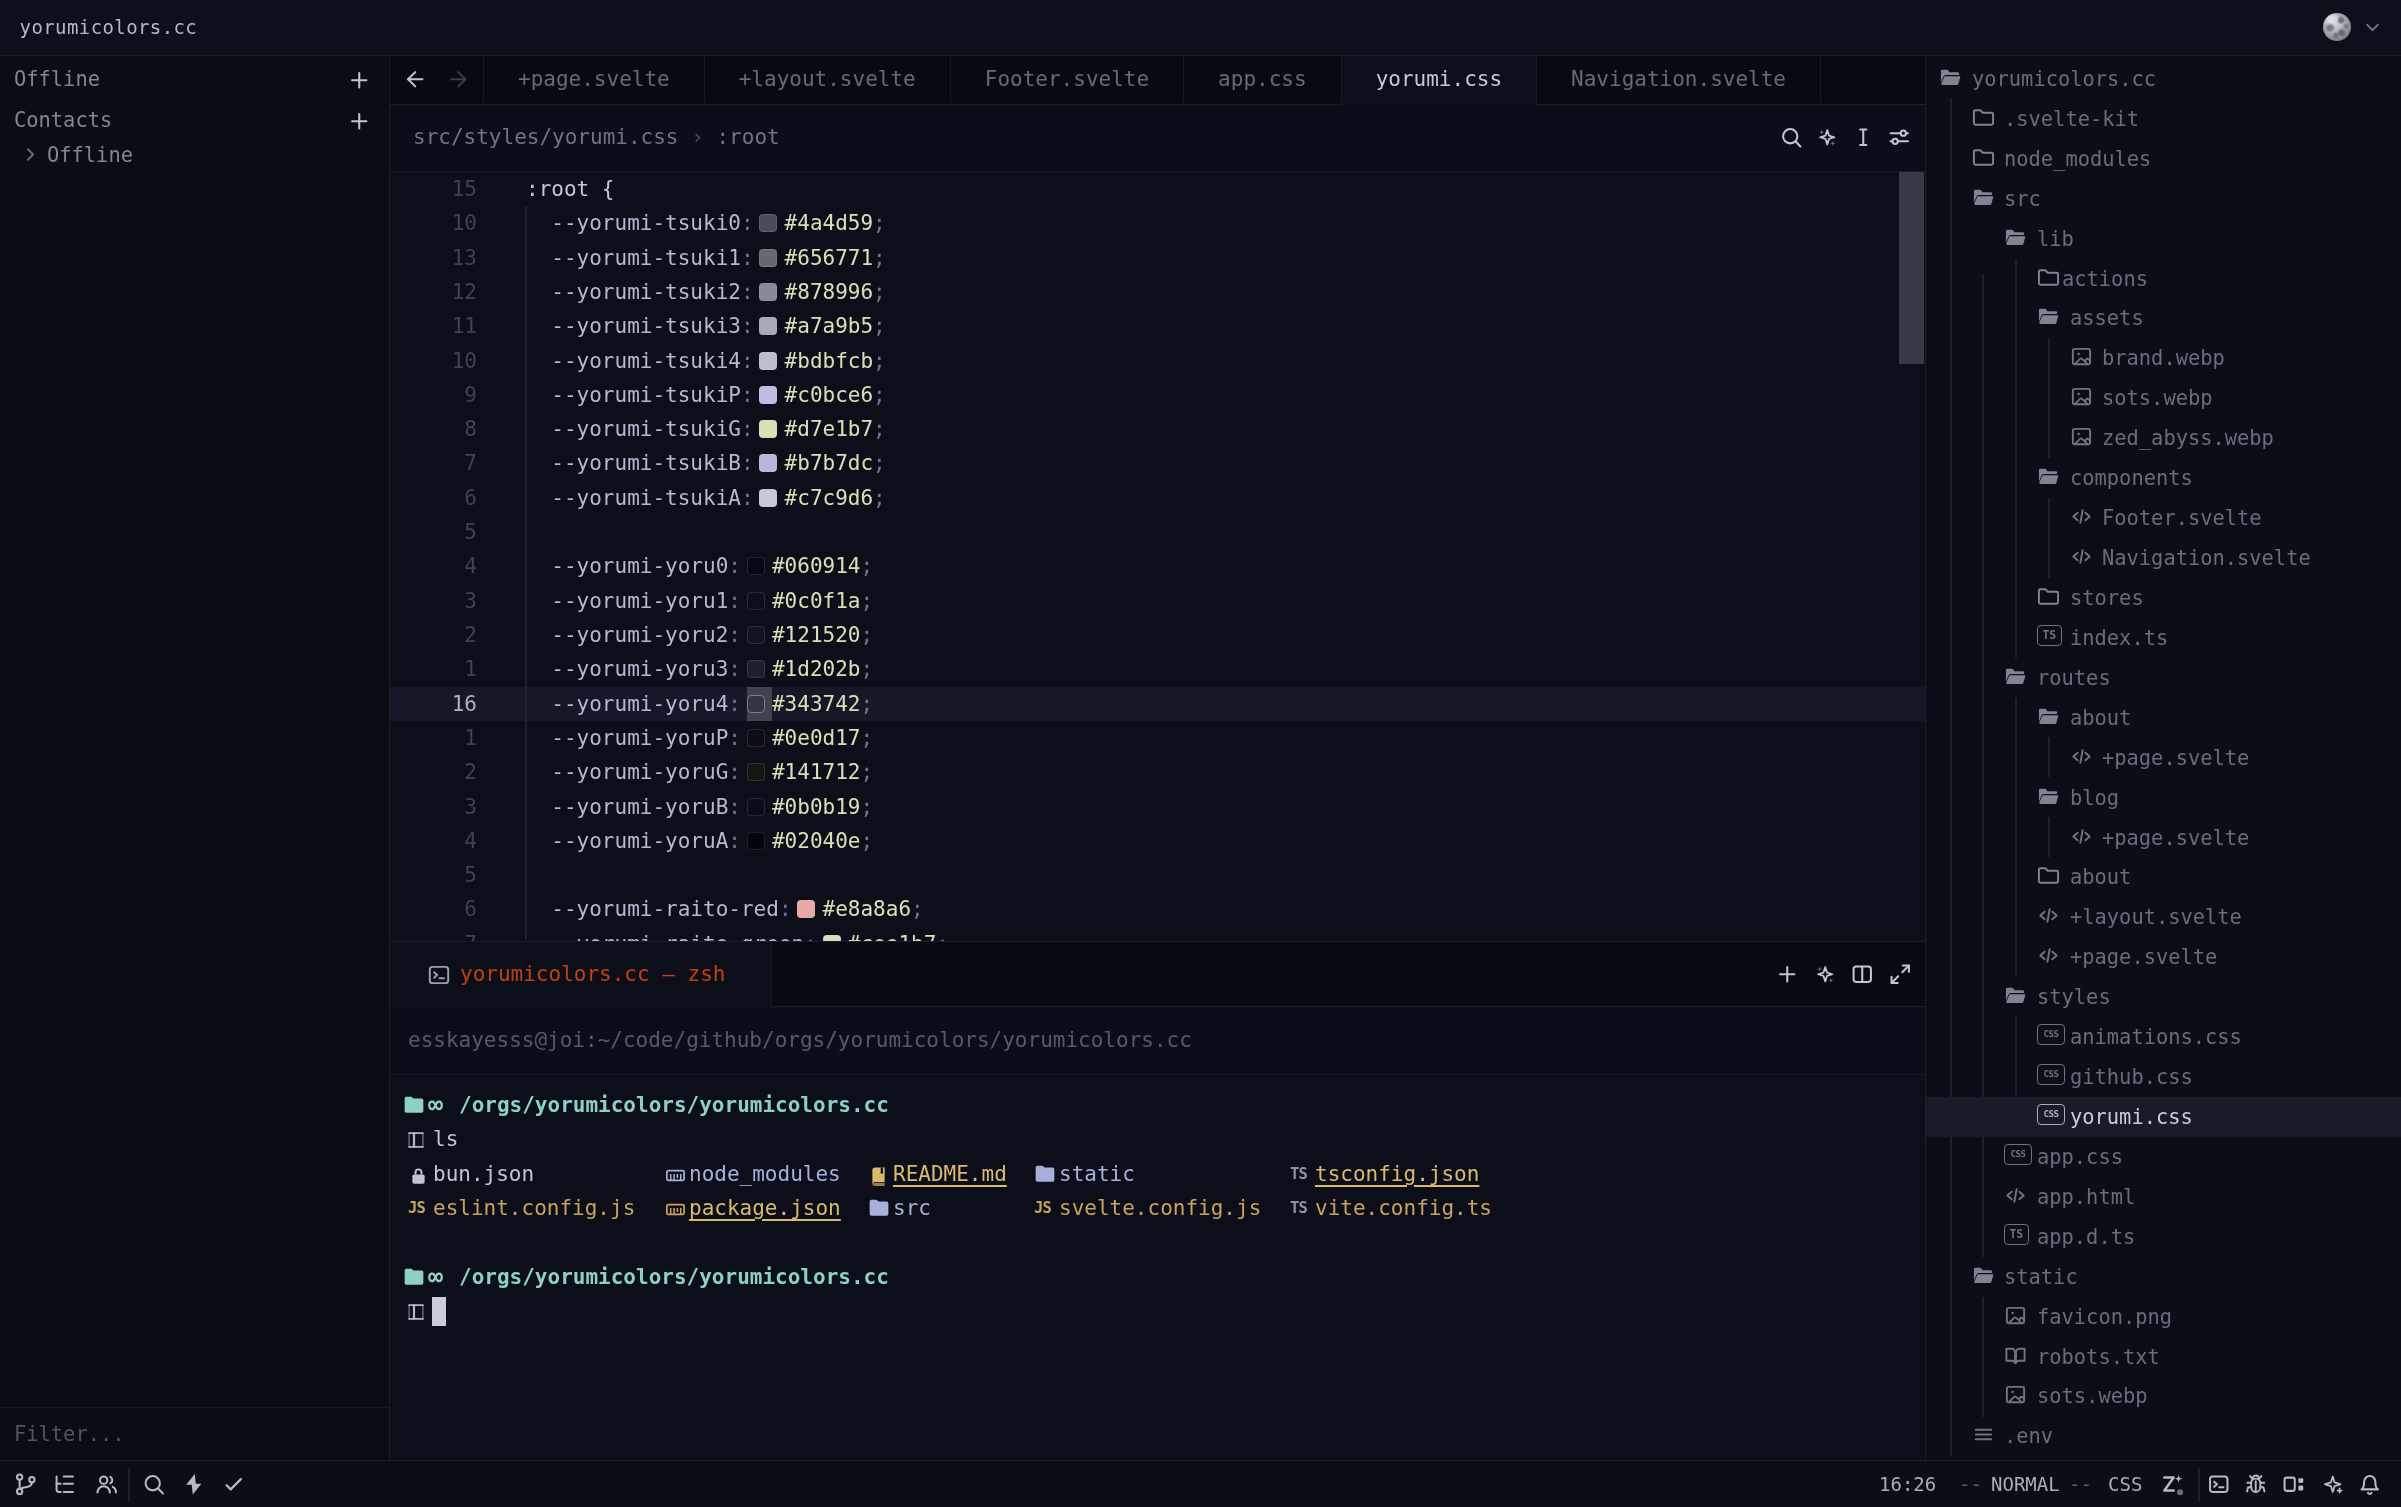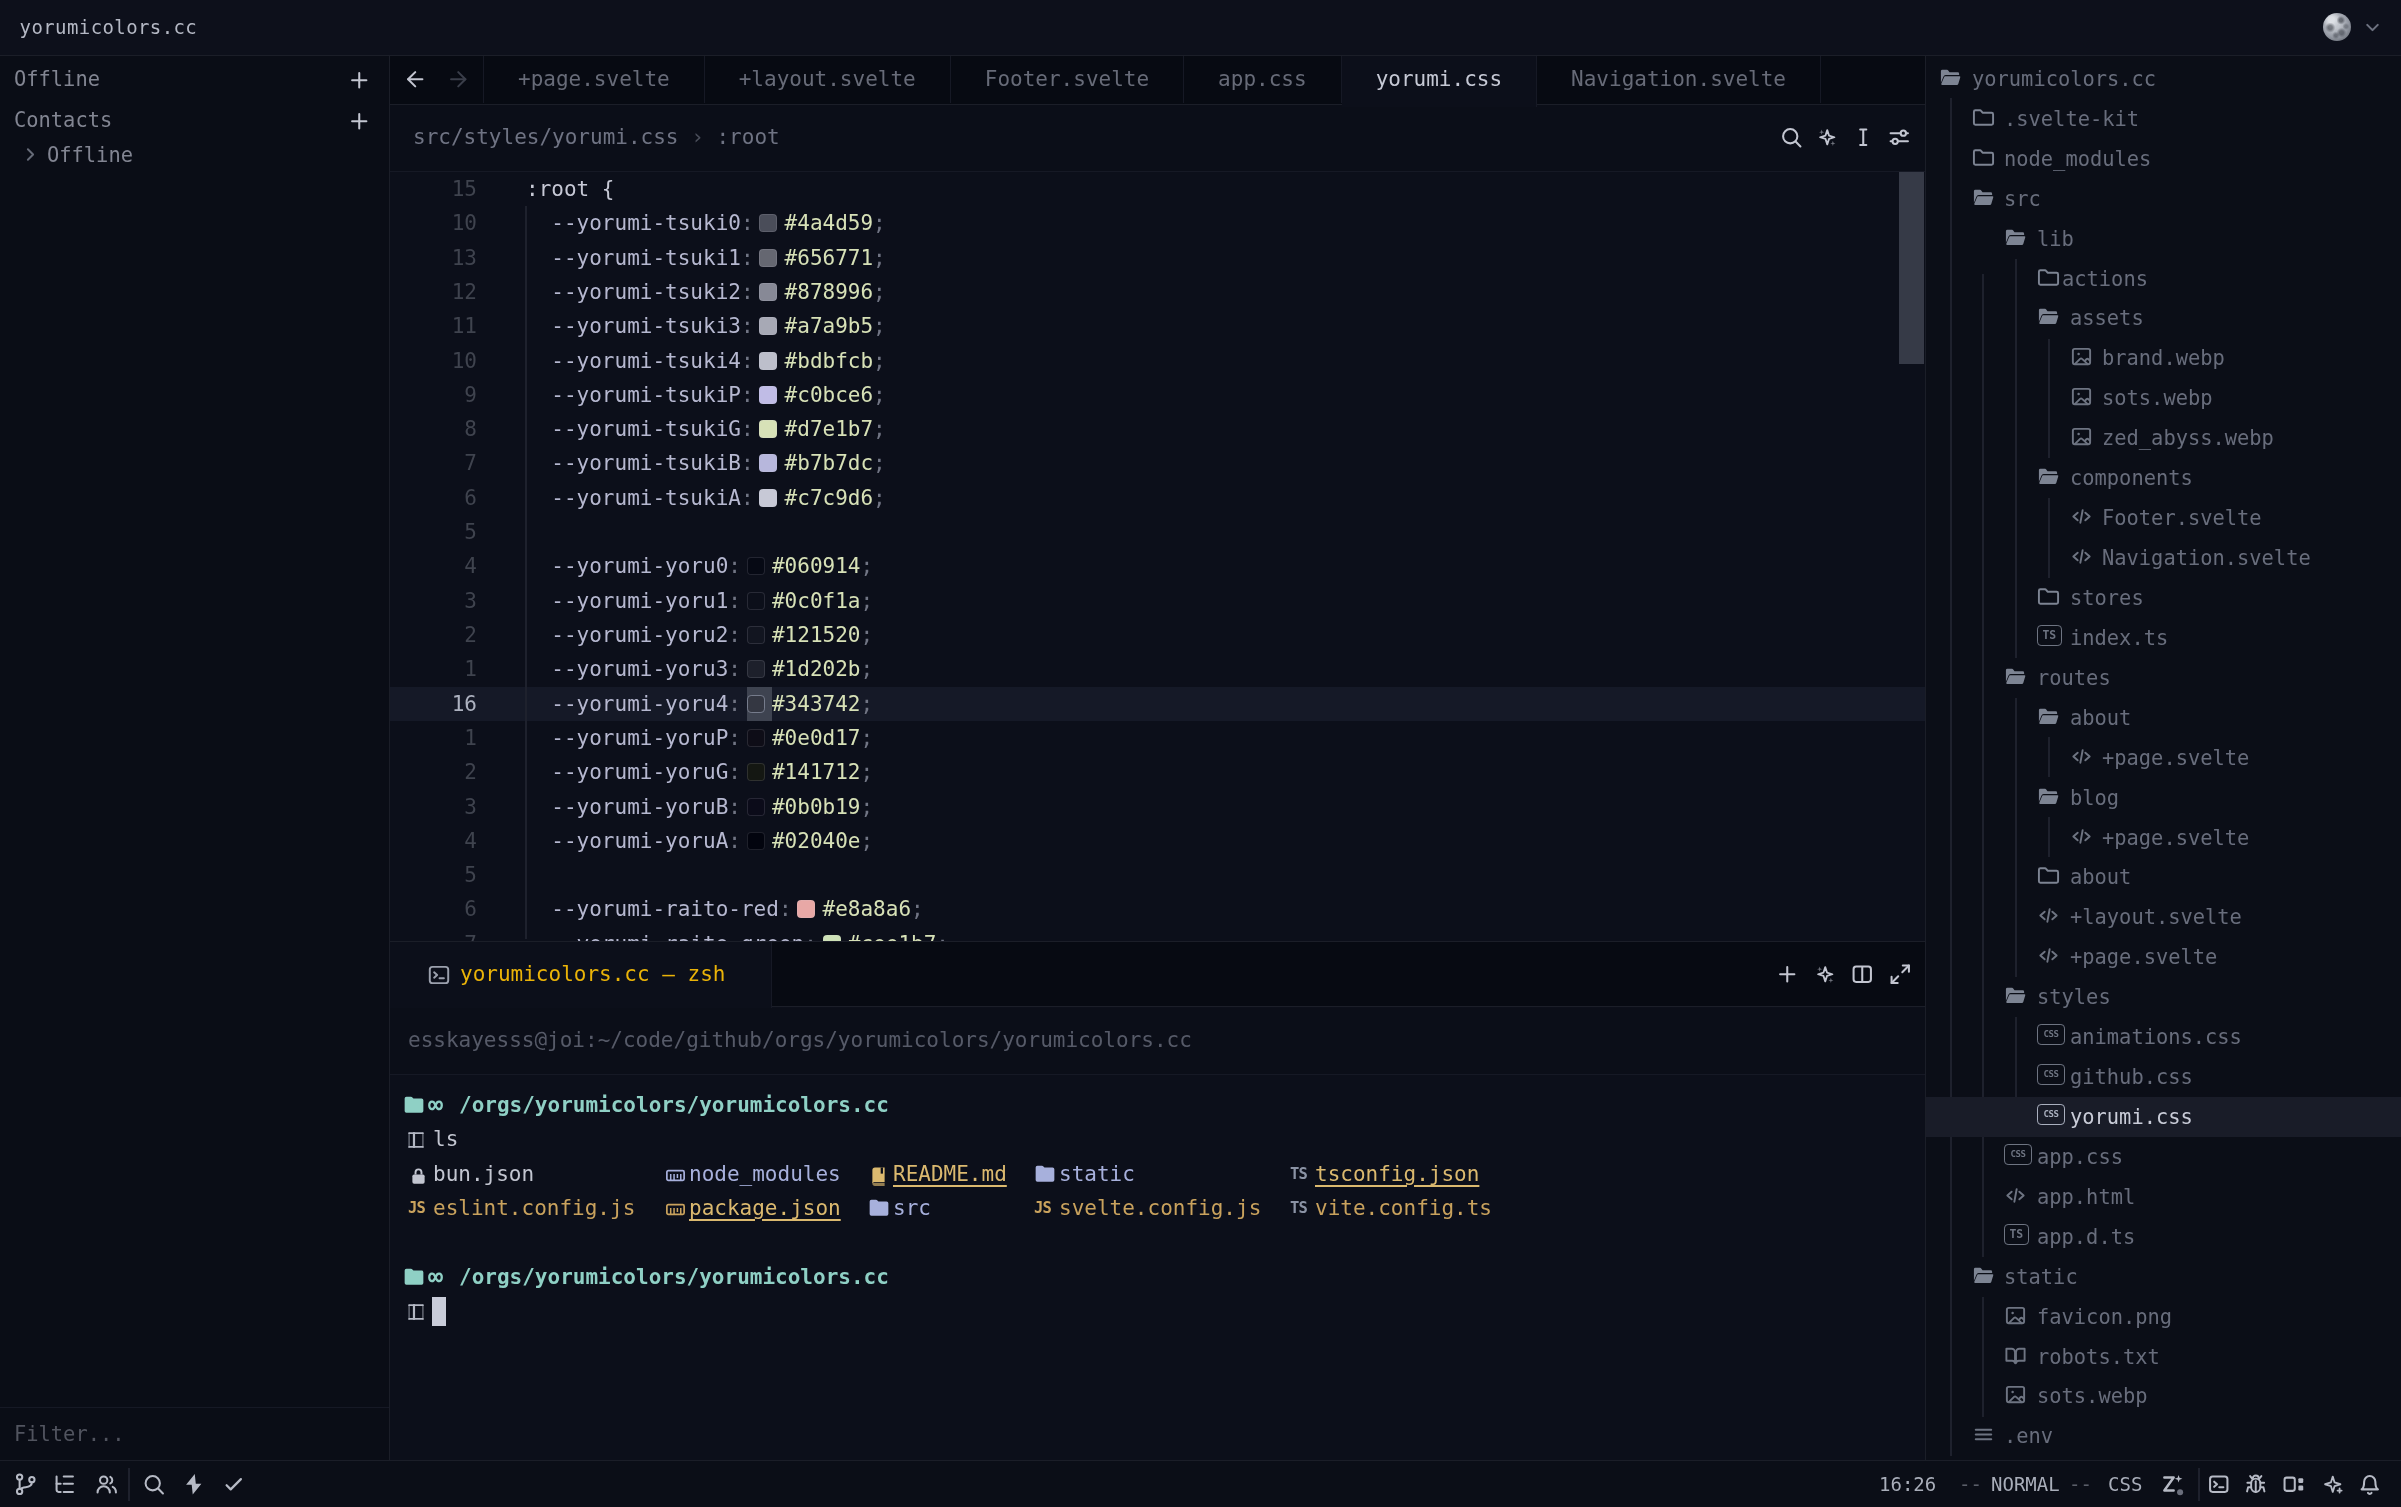--- a/index.html
+++ b/index.html
@@ -123,21 +123,21 @@
   #scroll-thumb { position:absolute; left:1509px; top:-2.5px; width:25px; height:194px; background:#363a47; }
 
   
   #terminal { position:absolute; left:0; top:885px; width:1535px; height:520px; background:#0c0f1a; border-top:1.6px solid #1b1e28; }
   #term-tabbar { position:absolute; left:0; top:0; width:1535px; height:65px; background:#070a12; border-bottom:1.6px solid #1b1e28; }
   #term-tab {
     position:absolute; left:0; top:0; width:382px; height:66px; z-index:2;
     background:#0c0f1a; border-right:1.6px solid #161925;
   }
   #term-tab .t-icon { position:absolute; left:36px; top:19.6px; color:#9ba0ad; }
-  #term-tab .t-label { position:absolute; left:70px; top:0; line-height:65px; font-size:21px; color:#eab308; white-space:pre; }
+  #term-tab .t-label { position:absolute; left:70px; top:0; line-height:65px; font-size:21px; color:#c2410c; white-space:pre; }
   #term-tools { position:absolute; right:13px; top:0; height:65px; display:flex; align-items:center; gap:13px; }
   #term-toolbar { position:absolute; left:0; top:66px; width:1535px; height:67px; background:#0b0e18; border-bottom:1.6px solid #161925; }
   #term-title { position:absolute; left:18px; top:0; line-height:65px; font-size:21px; color:#565a68; white-space:pre; }
   #term-body { position:absolute; left:0; top:133px; width:1535px; height:387px; }
   .trow { position:absolute; left:0; width:1535px; height:34px; line-height:34px; font-size:21px; white-space:pre; }
   .teal { color:#8fd0c5; }
   .trow .p-folder { position:absolute; left:13px; top:7.4px; }
   .trow .p-inf { position:absolute; left:38px; top:0; font-size:25px; font-weight:bold; }
   .trow .p-path { position:absolute; left:69px; top:0; font-weight:bold; }
   .trow .p-prompt { position:absolute; left:14.7px; top:6.5px; color:#b3b7c3; }

